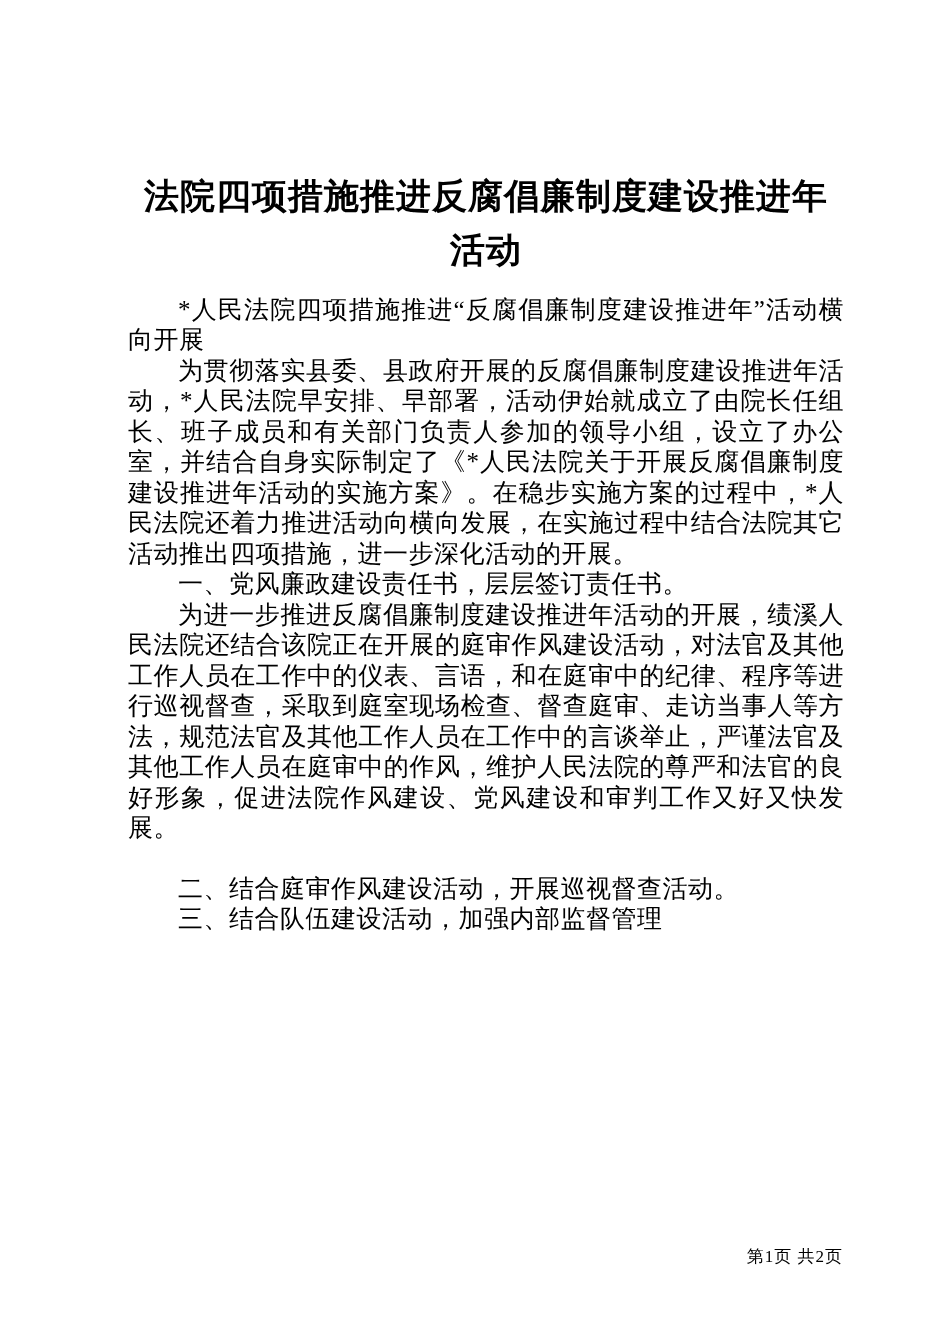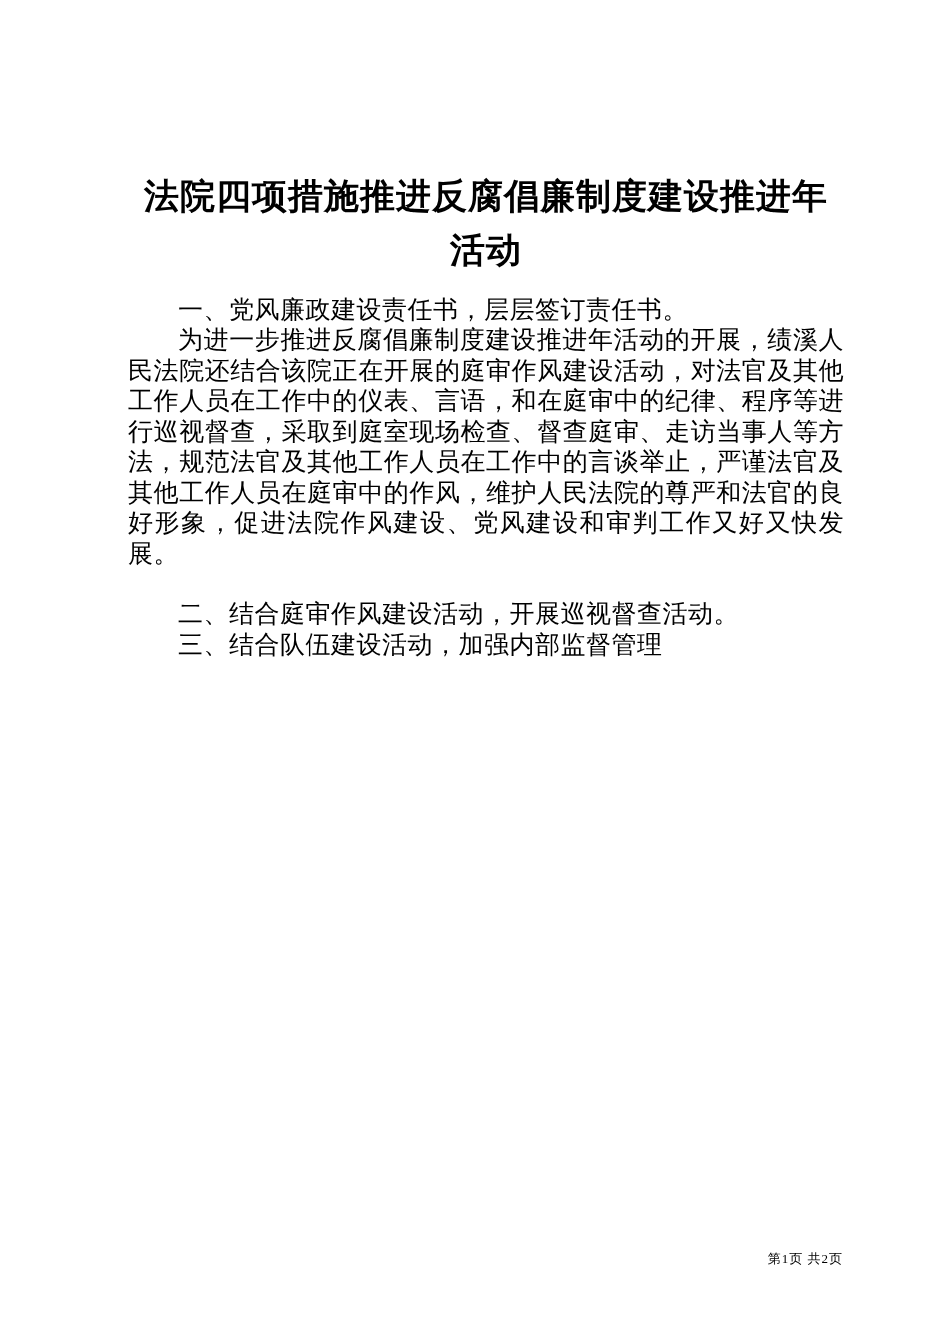--- a/index.html
+++ b/index.html
@@ -42,32 +42,34 @@
     text-indent: 2em;
     letter-spacing: 0.5px;
   }
   .para.spaced {
     margin-top: 30px;
   }
   .footer {
     position: absolute;
     right: 107px;
     bottom: 76px;
-    font-size: 13px;
+    font-size: 17px;
     letter-spacing: 1px;
     color: #000000;
   }
 </style>
 </head>
 <body>
 
 <div class="page">
   <div class="content">
     <h1 class="title">法院四项措施推进反腐倡廉制度建设推进年活动</h1>
     <div class="body-text">
+      <p class="para">*人民法院四项措施推进“反腐倡廉制度建设推进年”活动横向开展</p>
+      <p class="para">为贯彻落实县委、县政府开展的反腐倡廉制度建设推进年活动，*人民法院早安排、早部署，活动伊始就成立了由院长任组长、班子成员和有关部门负责人参加的领导小组，设立了办公室，并结合自身实际制定了《*人民法院关于开展反腐倡廉制度建设推进年活动的实施方案》。在稳步实施方案的过程中，*人民法院还着力推进活动向横向发展，在实施过程中结合法院其它活动推出四项措施，进一步深化活动的开展。</p>
       <p class="para">一、党风廉政建设责任书，层层签订责任书。</p>
       <p class="para">为进一步推进反腐倡廉制度建设推进年活动的开展，绩溪人民法院还结合该院正在开展的庭审作风建设活动，对法官及其他工作人员在工作中的仪表、言语，和在庭审中的纪律、程序等进行巡视督查，采取到庭室现场检查、督查庭审、走访当事人等方法，规范法官及其他工作人员在工作中的言谈举止，严谨法官及其他工作人员在庭审中的作风，维护人民法院的尊严和法官的良好形象，促进法院作风建设、党风建设和审判工作又好又快发展。</p>
       <p class="para spaced">二、结合庭审作风建设活动，开展巡视督查活动。</p>
       <p class="para">三、结合队伍建设活动，加强内部监督管理</p>
     </div>
   </div>
   <div class="footer">
     <span>第1页 共2页</span>
   </div>
 </div>

